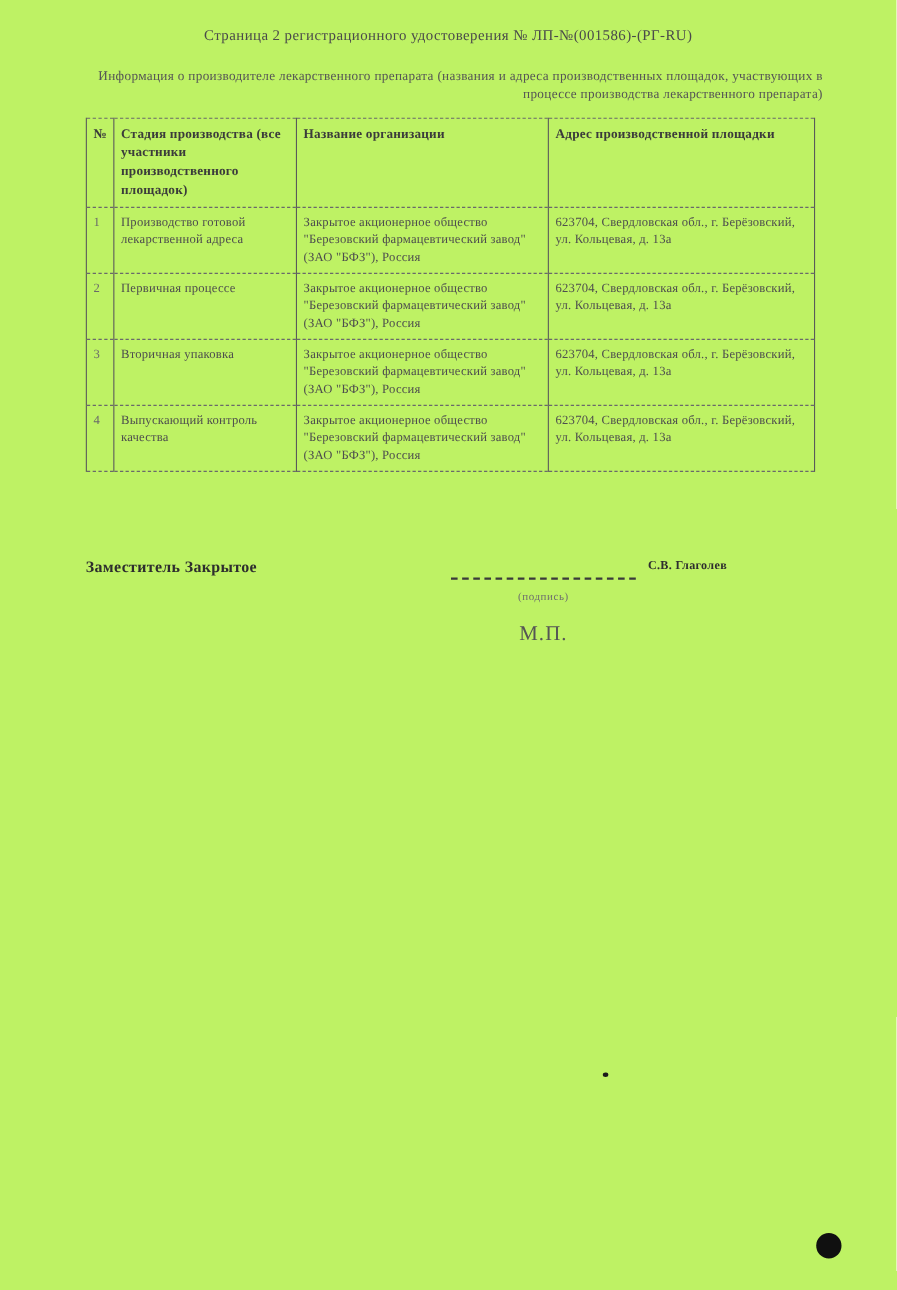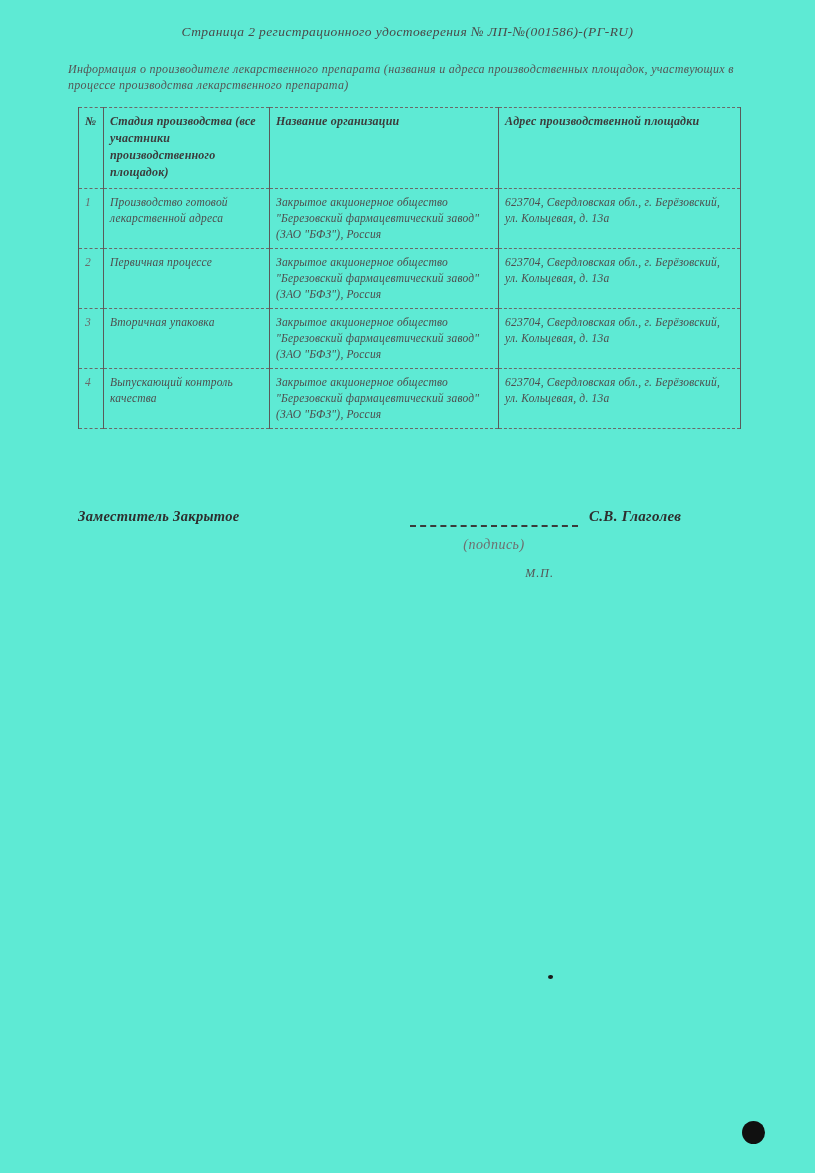--- a/index.html
+++ b/index.html
@@ -5,33 +5,32 @@
   * { margin: 0; padding: 0; box-sizing: border-box; }
   html, body {
     width: 815px; height: 1173px;
     background: #ffffff;
     font-family: "Liberation Serif", "DejaVu Serif", serif;
     position: relative;
     overflow: hidden;
   }
   .scan-page {
     position: absolute; inset: 0;
-    background: #5eead4;
-    font-style: italic;
+    background: #bef264;
   }
   
   .page-title {
     position: absolute; top: 24px; left: 0; right: 0;
     text-align: center;
     font-size: 13.5px; letter-spacing: 0.4px;
     color: #4a4a4a;
   }
   .page-subtitle {
     position: absolute; top: 61px; left: 68px; width: 680px;
-    text-align: left;
+    text-align: right;
     font-size: 12px; line-height: 16px; letter-spacing: 0.3px;
     color: #555;
   }
   
   table.manufacturers {
     position: absolute; left: 78px; top: 107px;
     width: 662px;
     border-collapse: collapse;
     table-layout: fixed;
   }
@@ -64,32 +63,32 @@
     position: absolute; left: 78px; top: 508px;
     font-size: 14.5px; font-weight: bold; color: #2e2e2e;
     letter-spacing: 0.3px;
   }
   .sig-line {
     position: absolute; left: 410px; top: 510px; width: 168px; height: 17px;
     border-bottom: 2px dashed #3a3a3a;
   }
   .sig-name {
     position: absolute; left: 589px; top: 508px;
-    font-size: 15px; font-weight: bold; color: #2e2e2e;
+    font-size: 11px; font-weight: bold; color: #2e2e2e;
     letter-spacing: 0.3px;
   }
   .sig-caption {
     position: absolute; left: 434px; top: 537px; width: 120px;
     text-align: center;
-    font-size: 14px; color: #6e6e6e; letter-spacing: 0.5px;
+    font-size: 10px; color: #6e6e6e; letter-spacing: 0.5px;
   }
   .seal-mark {
     position: absolute; left: 434px; top: 566px; width: 120px;
-    text-align: right;
-    font-size: 12px; color: #555; letter-spacing: 1px;
+    text-align: center;
+    font-size: 19px; color: #555; letter-spacing: 1px;
   }
   
   .speck {
     position: absolute; left: 548px; top: 975px;
     width: 5px; height: 4px; background: #1a1a1a;
     border-radius: 50% 40% 50% 50%;
   }
   .hole-punch {
     position: absolute; left: 742px; top: 1121px;
     width: 23px; height: 23px; background: #101010;

